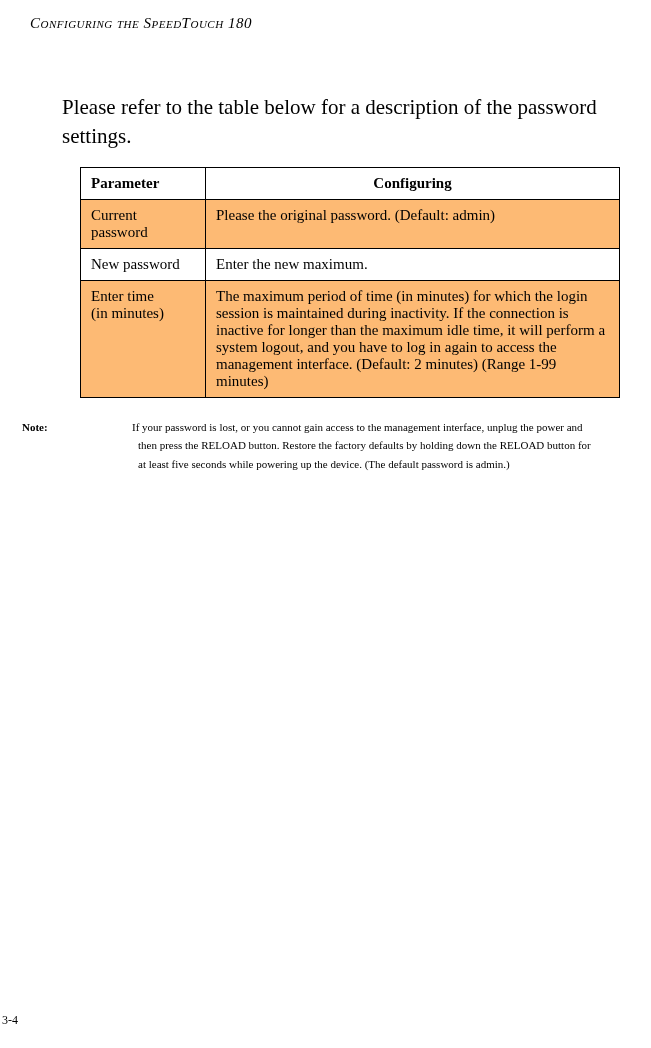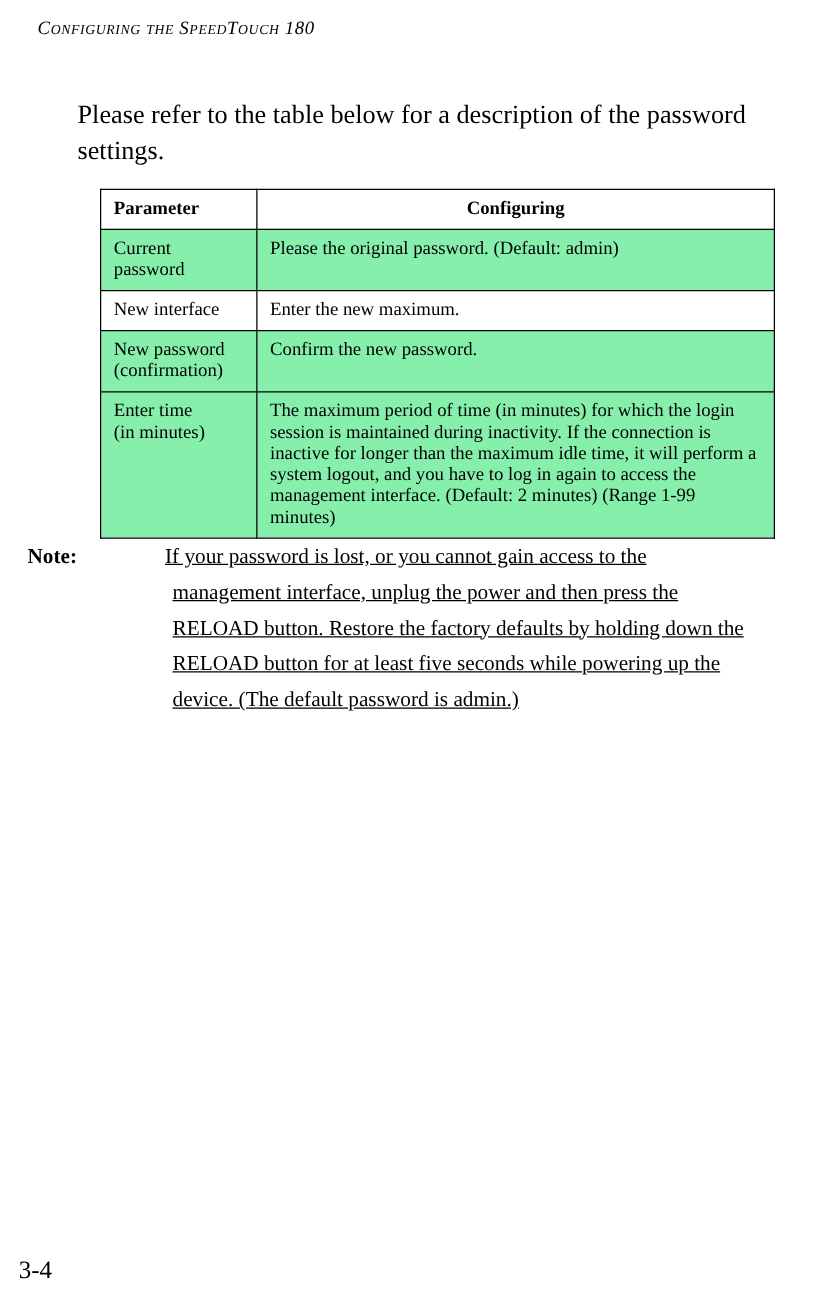--- a/index.html
+++ b/index.html
@@ -14,80 +14,80 @@
       background: #fff;
       color: #000;
       position: relative;
       padding: 15px 30px 30px 30px;
     }
     .header {
       font-variant: small-caps;
       font-style: italic;
       font-size: 15px;
       letter-spacing: 0.5px;
-      margin-bottom: 45px;
+      margin-bottom: 61px;
     }
     .header .num {
       font-style: italic;
       font-variant: normal;
     }
     .intro {
       font-size: 21px;
       margin-left: 32px;
       margin-bottom: 15px;
       line-height: 1.4;
     }
     table {
       border-collapse: collapse;
       width: 540px;
       margin-left: 50px;
+      margin-bottom: 20px;
     }
     th, td {
       border: 1px solid #000;
       padding: 7px 10px;
       text-align: left;
       vertical-align: top;
       font-size: 15px;
     }
     th:first-child {
       width: 125px;
     }
     th {
       font-weight: bold;
     }
     th.desc {
       text-align: center;
     }
     tr.shaded td {
-      background: #86efac;
+      background: #fdba74;
     }
     .note {
       margin-left: 50px;
       margin-right: 22px;
-      font-size: 17px;
+      font-size: 11px;
       line-height: 1.7;
-      text-decoration: underline;
     }
     .note-label {
       font-weight: bold;
       display: inline-block;
       width: 52px;
     }
     .note-text {
       display: inline;
     }
     .note-body {
       padding-left: 58px;
       text-indent: -58px;
     }
     .page-num {
       position: absolute;
       bottom: 20px;
-      left: 15px;
-      font-size: 20px;
+      left: 2px;
+      font-size: 12px;
     }
   </style>
 </head>
 <body>
 
 <div class="header">
   <span>Configuring the SpeedTouch</span>
   <span class="num">180</span>
 </div>
 
@@ -99,26 +99,22 @@
       <th>Parameter</th>
       <th class="desc">Configuring</th>
     </tr>
   </thead>
   <tbody id="table-body">
   <tr class="shaded">
         <td style="white-space: pre-line;">Current password</td>
         <td>Please the original password. (Default: admin)</td>
       </tr>
       <tr>
-        <td style="white-space: pre-line;">New interface</td>
+        <td style="white-space: pre-line;">New password</td>
         <td>Enter the new maximum.</td>
-      </tr>
-      <tr class="shaded">
-        <td style="white-space: pre-line;">New password (confirmation)</td>
-        <td>Confirm the new password.</td>
       </tr>
       <tr class="shaded">
         <td style="white-space: pre-line;">Enter time
 (in minutes)</td>
         <td>The maximum period of time (in minutes) for which the login session is maintained during inactivity. If the connection is inactive for longer than the maximum idle time, it will perform a system logout, and you have to log in again to access the management interface. (Default: 2 minutes) (Range 1-99 minutes)</td>
       </tr>
     </tbody>
 </table>
 
 <div class="note">

